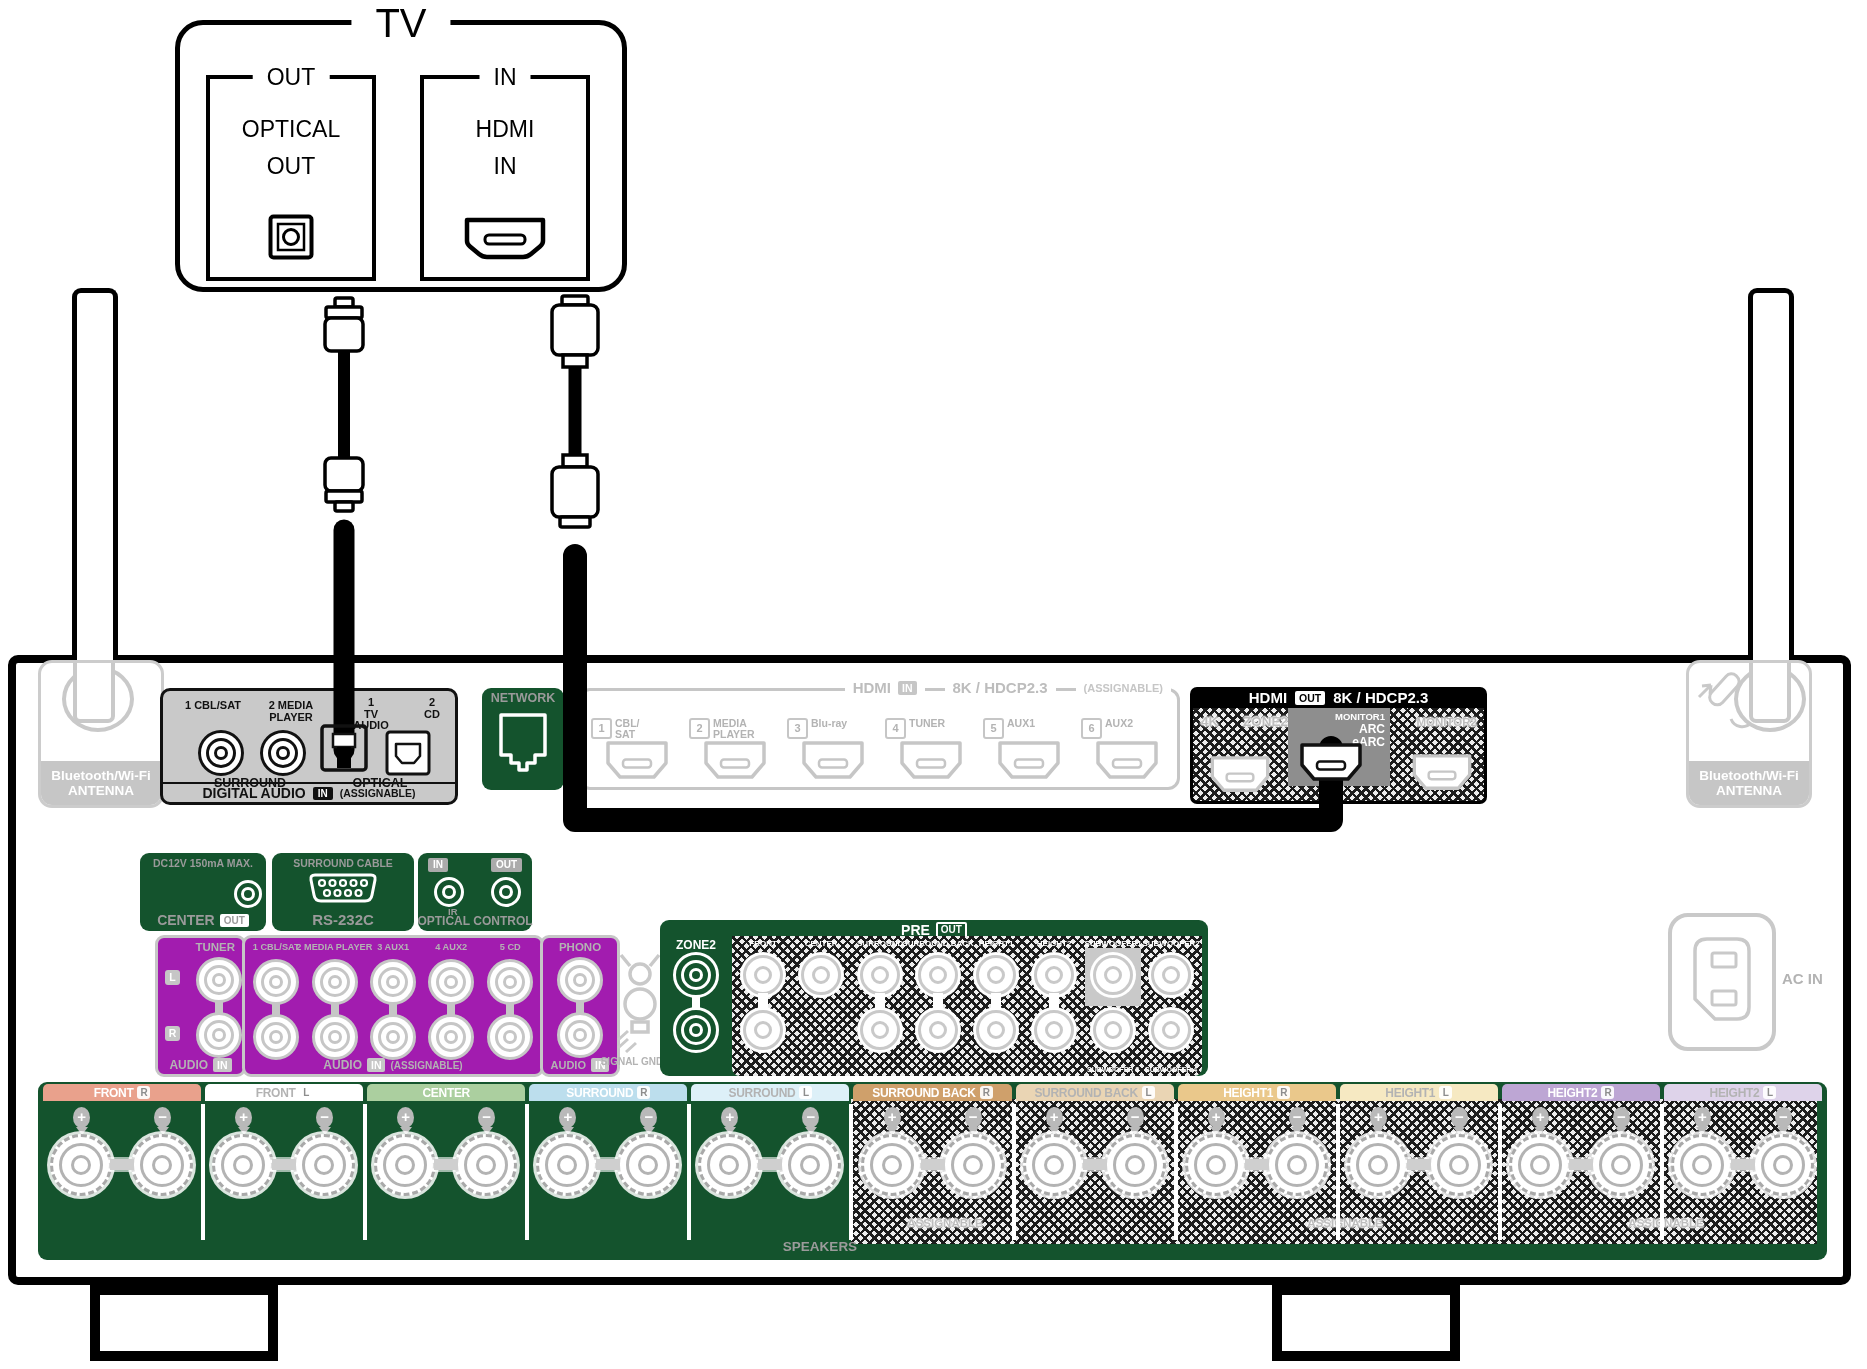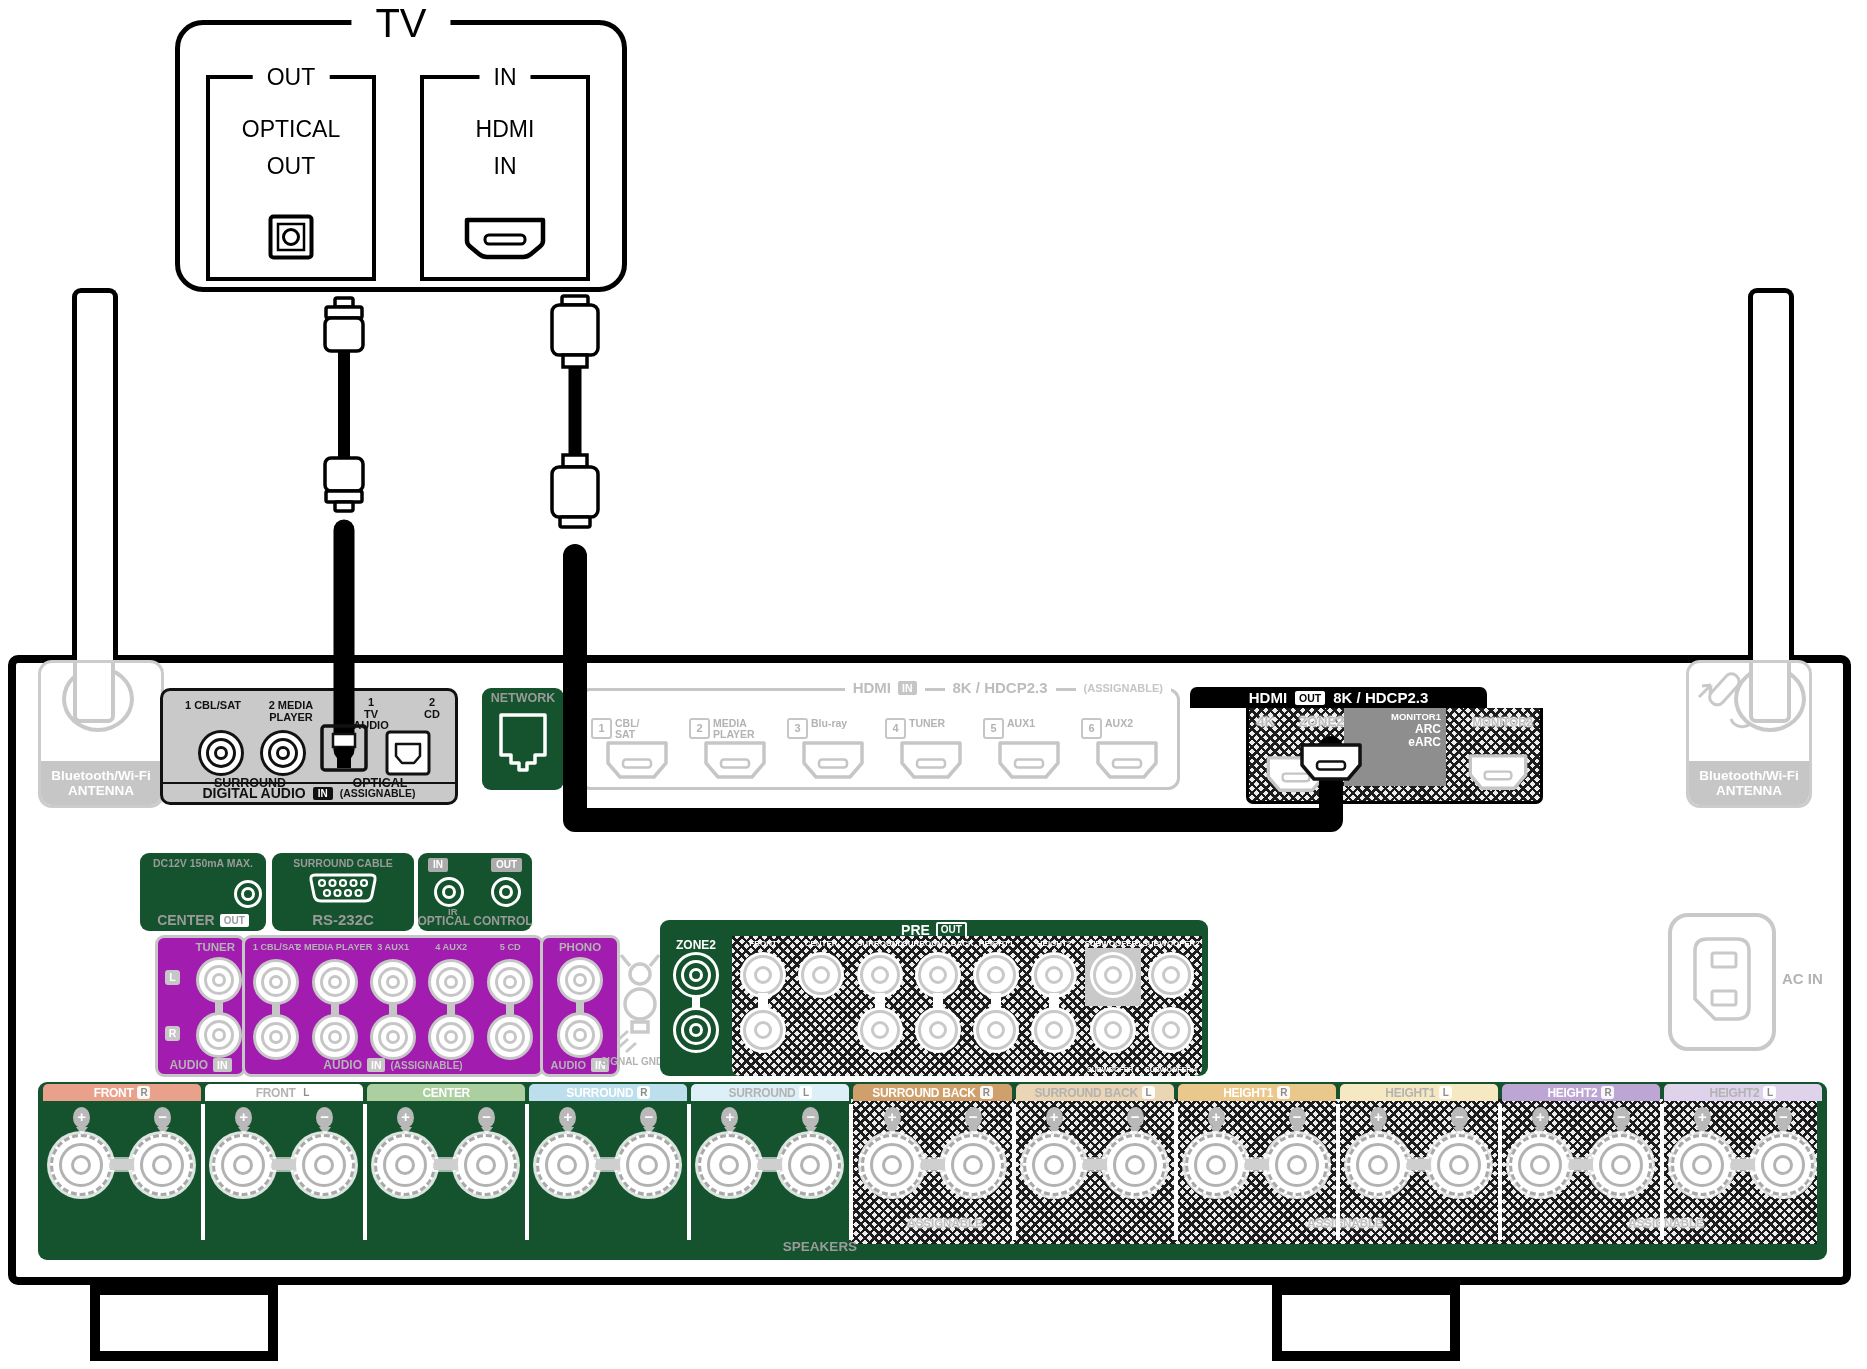--- a/index.html
+++ b/index.html
@@ -72,21 +72,21 @@
   .hport{position:relative;width:94px}
   .pnum{position:absolute;left:2px;top:7px;width:17px;height:17px;border:2.5px solid #c6c6c6;border-radius:3px;font-size:11px;font-weight:bold;color:#b3b3b3;text-align:center;line-height:17px}
   .plab{position:absolute;left:26px;top:7px;font-size:10.5px;line-height:11px;font-weight:bold;color:#b3b3b3;white-space:pre-line}
   .hdmiport{position:absolute;bottom:2px;left:50%;margin-left:-33px}
   .hdmiport .pb{fill:#fff;stroke:#c6c6c6;stroke-width:3.5;stroke-linejoin:round}
   .hdmiport .ps{fill:#fff;stroke:#c6c6c6;stroke-width:2.5}
 
   
   #hout-hdr{left:1190px;top:687px;width:297px;height:21px;border-radius:7px 7px 0 0;display:flex;align-items:center;justify-content:center;gap:8px}
   #hout-hdr .t{color:#fff;font-size:15px;font-weight:bold}
-  #hout-body{left:1246px;top:708px;width:297px;height:96px;border:3px solid #000;border-top:none;border-radius:0 0 7px 7px;box-sizing:border-box}
+  #hout-body{left:1190px;top:708px;width:297px;height:96px;border:3px solid #000;border-top:none;border-radius:0 0 7px 7px;box-sizing:border-box}
   #ho-m1{left:95px;top:0;width:102px;height:78px}
   .m1t{position:absolute;right:5px;text-align:right;color:#fff;font-weight:bold;white-space:nowrap}
 
   
   .spec{font-size:10.5px;color:#9a9a9a;font-weight:bold;text-align:center}
   .botlab{font-size:14px;color:#9a9a9a;font-weight:bold;white-space:nowrap}
   .botrow{left:0;right:0;bottom:3px;display:flex;justify-content:center;gap:5px;align-items:center}
 
   
   .abot{font-size:12px;color:#b3b3b3;font-weight:bold;white-space:nowrap}

